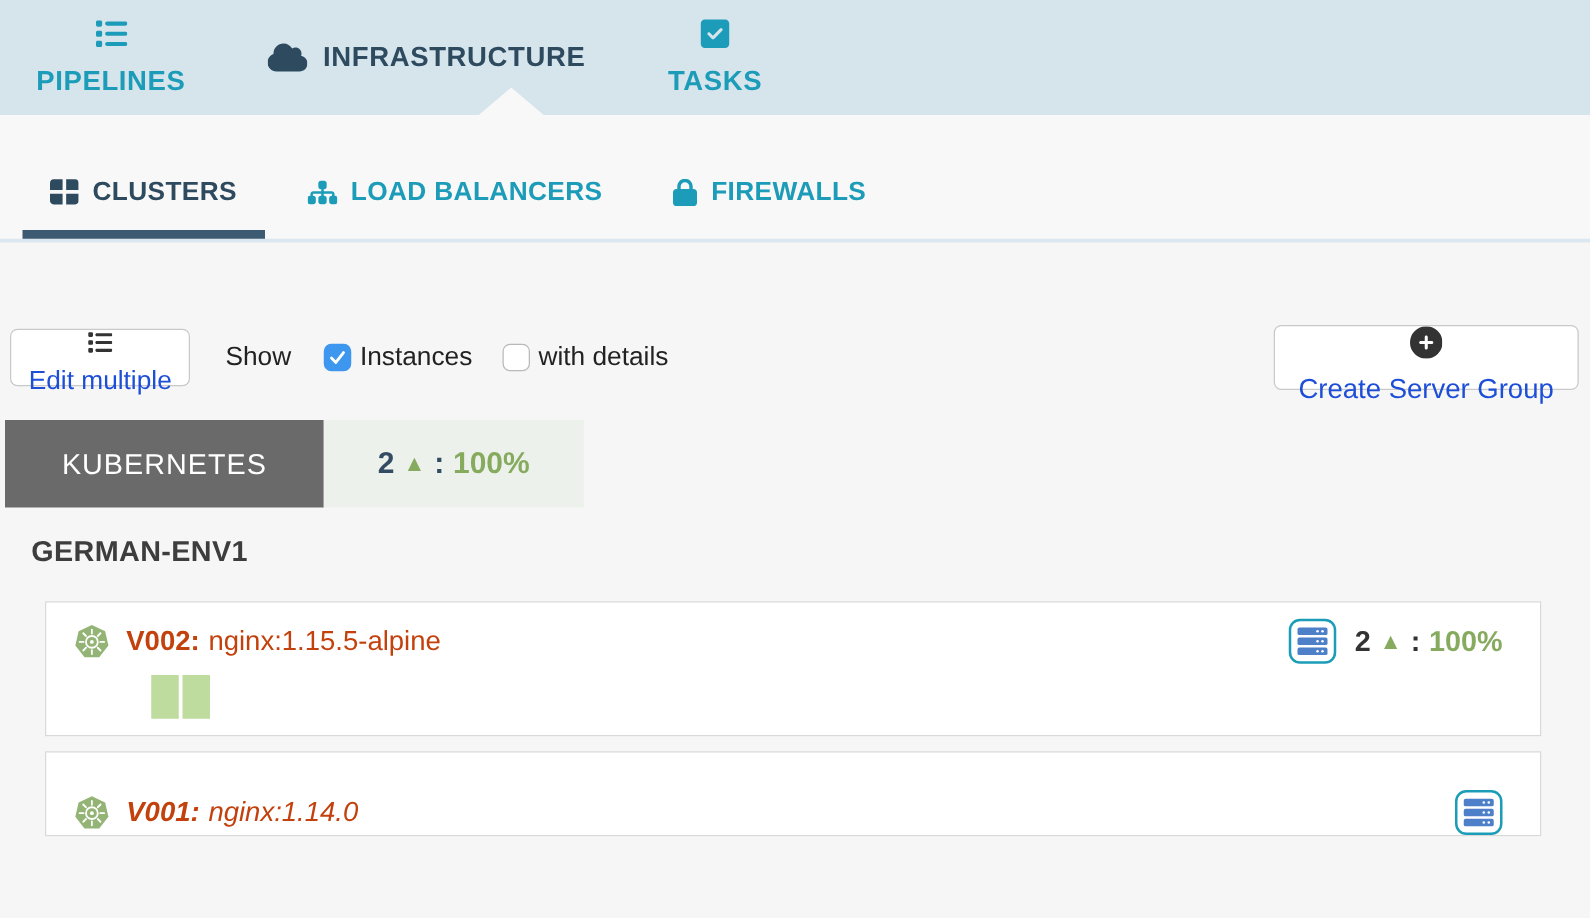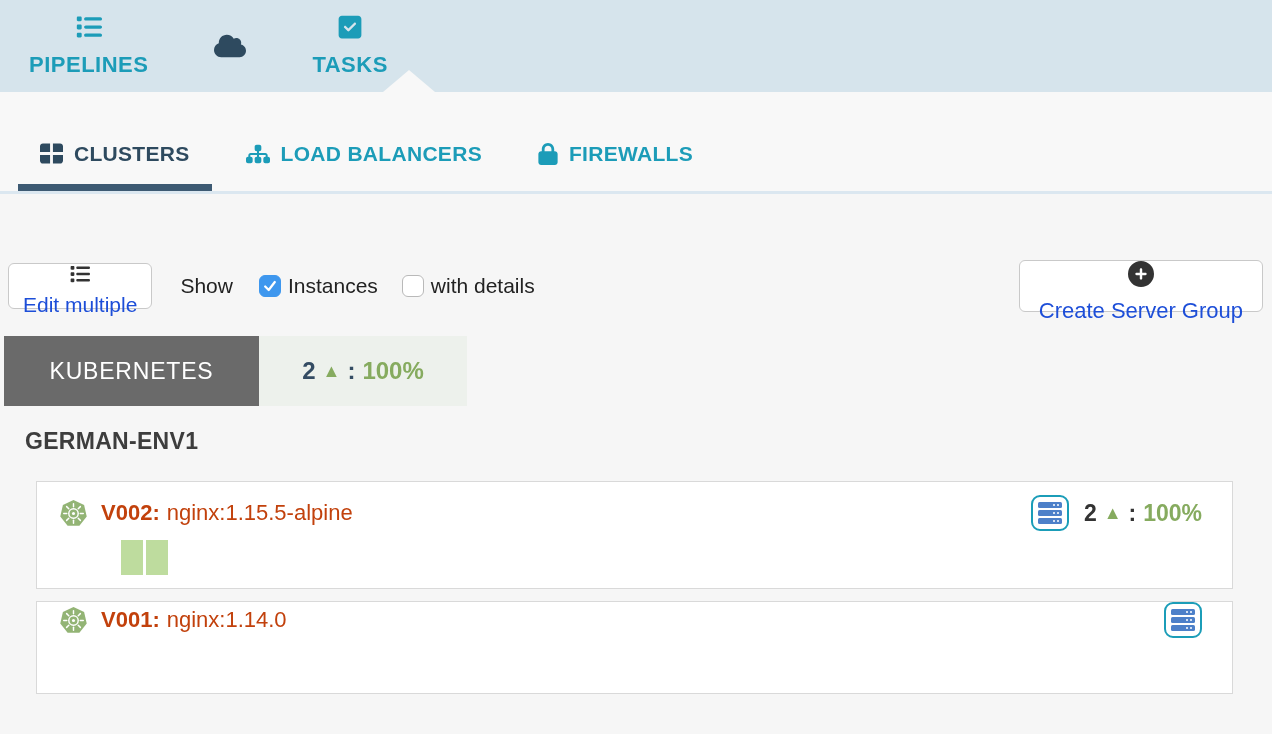--- a/index.html
+++ b/index.html
@@ -113,21 +113,21 @@
   .region-label {
     margin: 22px 0 0 25px;
     font-size: 23px; font-weight: 700; color: #3d3d3d; letter-spacing: .3px;
   }
   .sg-card {
     margin: 0 39px 12px 36px;
     background: #fff; border: 1px solid #d9d9d9;
     cursor: pointer;
   }
   .sg-card.first { margin-top: 26px; height: 108px; padding: 13px 30px 0 22px; }
-  .sg-card.second { height: 93px; padding: 0 30px 0 22px; display: flex; align-items: flex-start; }
+  .sg-card.second { height: 68px; padding: 0 30px 0 22px; display: flex; align-items: flex-end; font-style: italic; }
   .sg-row { display: flex; align-items: center; justify-content: space-between; width: 100%; }
   .sg-left { display: flex; align-items: center; gap: 13px; }
   .sg-title { font-size: 22px; color: #c2410c; }
   .sg-title .sg-name { font-weight: 700; }
   .sg-title .sg-image { margin-left: 7px; }
   .sg-right { display: flex; align-items: center; gap: 15px; }
   .sg-right .health { font-size: 23px; }
   .instances { display: flex; gap: 3px; margin: 9px 0 0 62px; }
   .instance-sq { width: 22px; height: 35px; background: #bedc9e; }
 
@@ -211,20 +211,21 @@
     <div class="topnav-item teal">
       <svg class="ic" width="26" height="26" fill="currentColor">
           <use href="#i-list"></use>
         </svg>
       <span>PIPELINES</span>
     </div>
     <div class="topnav-item navy">
       <svg class="ic" width="32" height="26" fill="currentColor">
           <use href="#i-cloud"></use>
         </svg>
+      <span>INFRASTRUCTURE</span>
     </div>
     <div class="topnav-item teal">
       <svg class="ic" width="24" height="26" fill="currentColor">
           <use href="#i-checksq"></use>
         </svg>
       <span>TASKS</span>
     </div>
   </header>
 
   <nav class="subnav">

